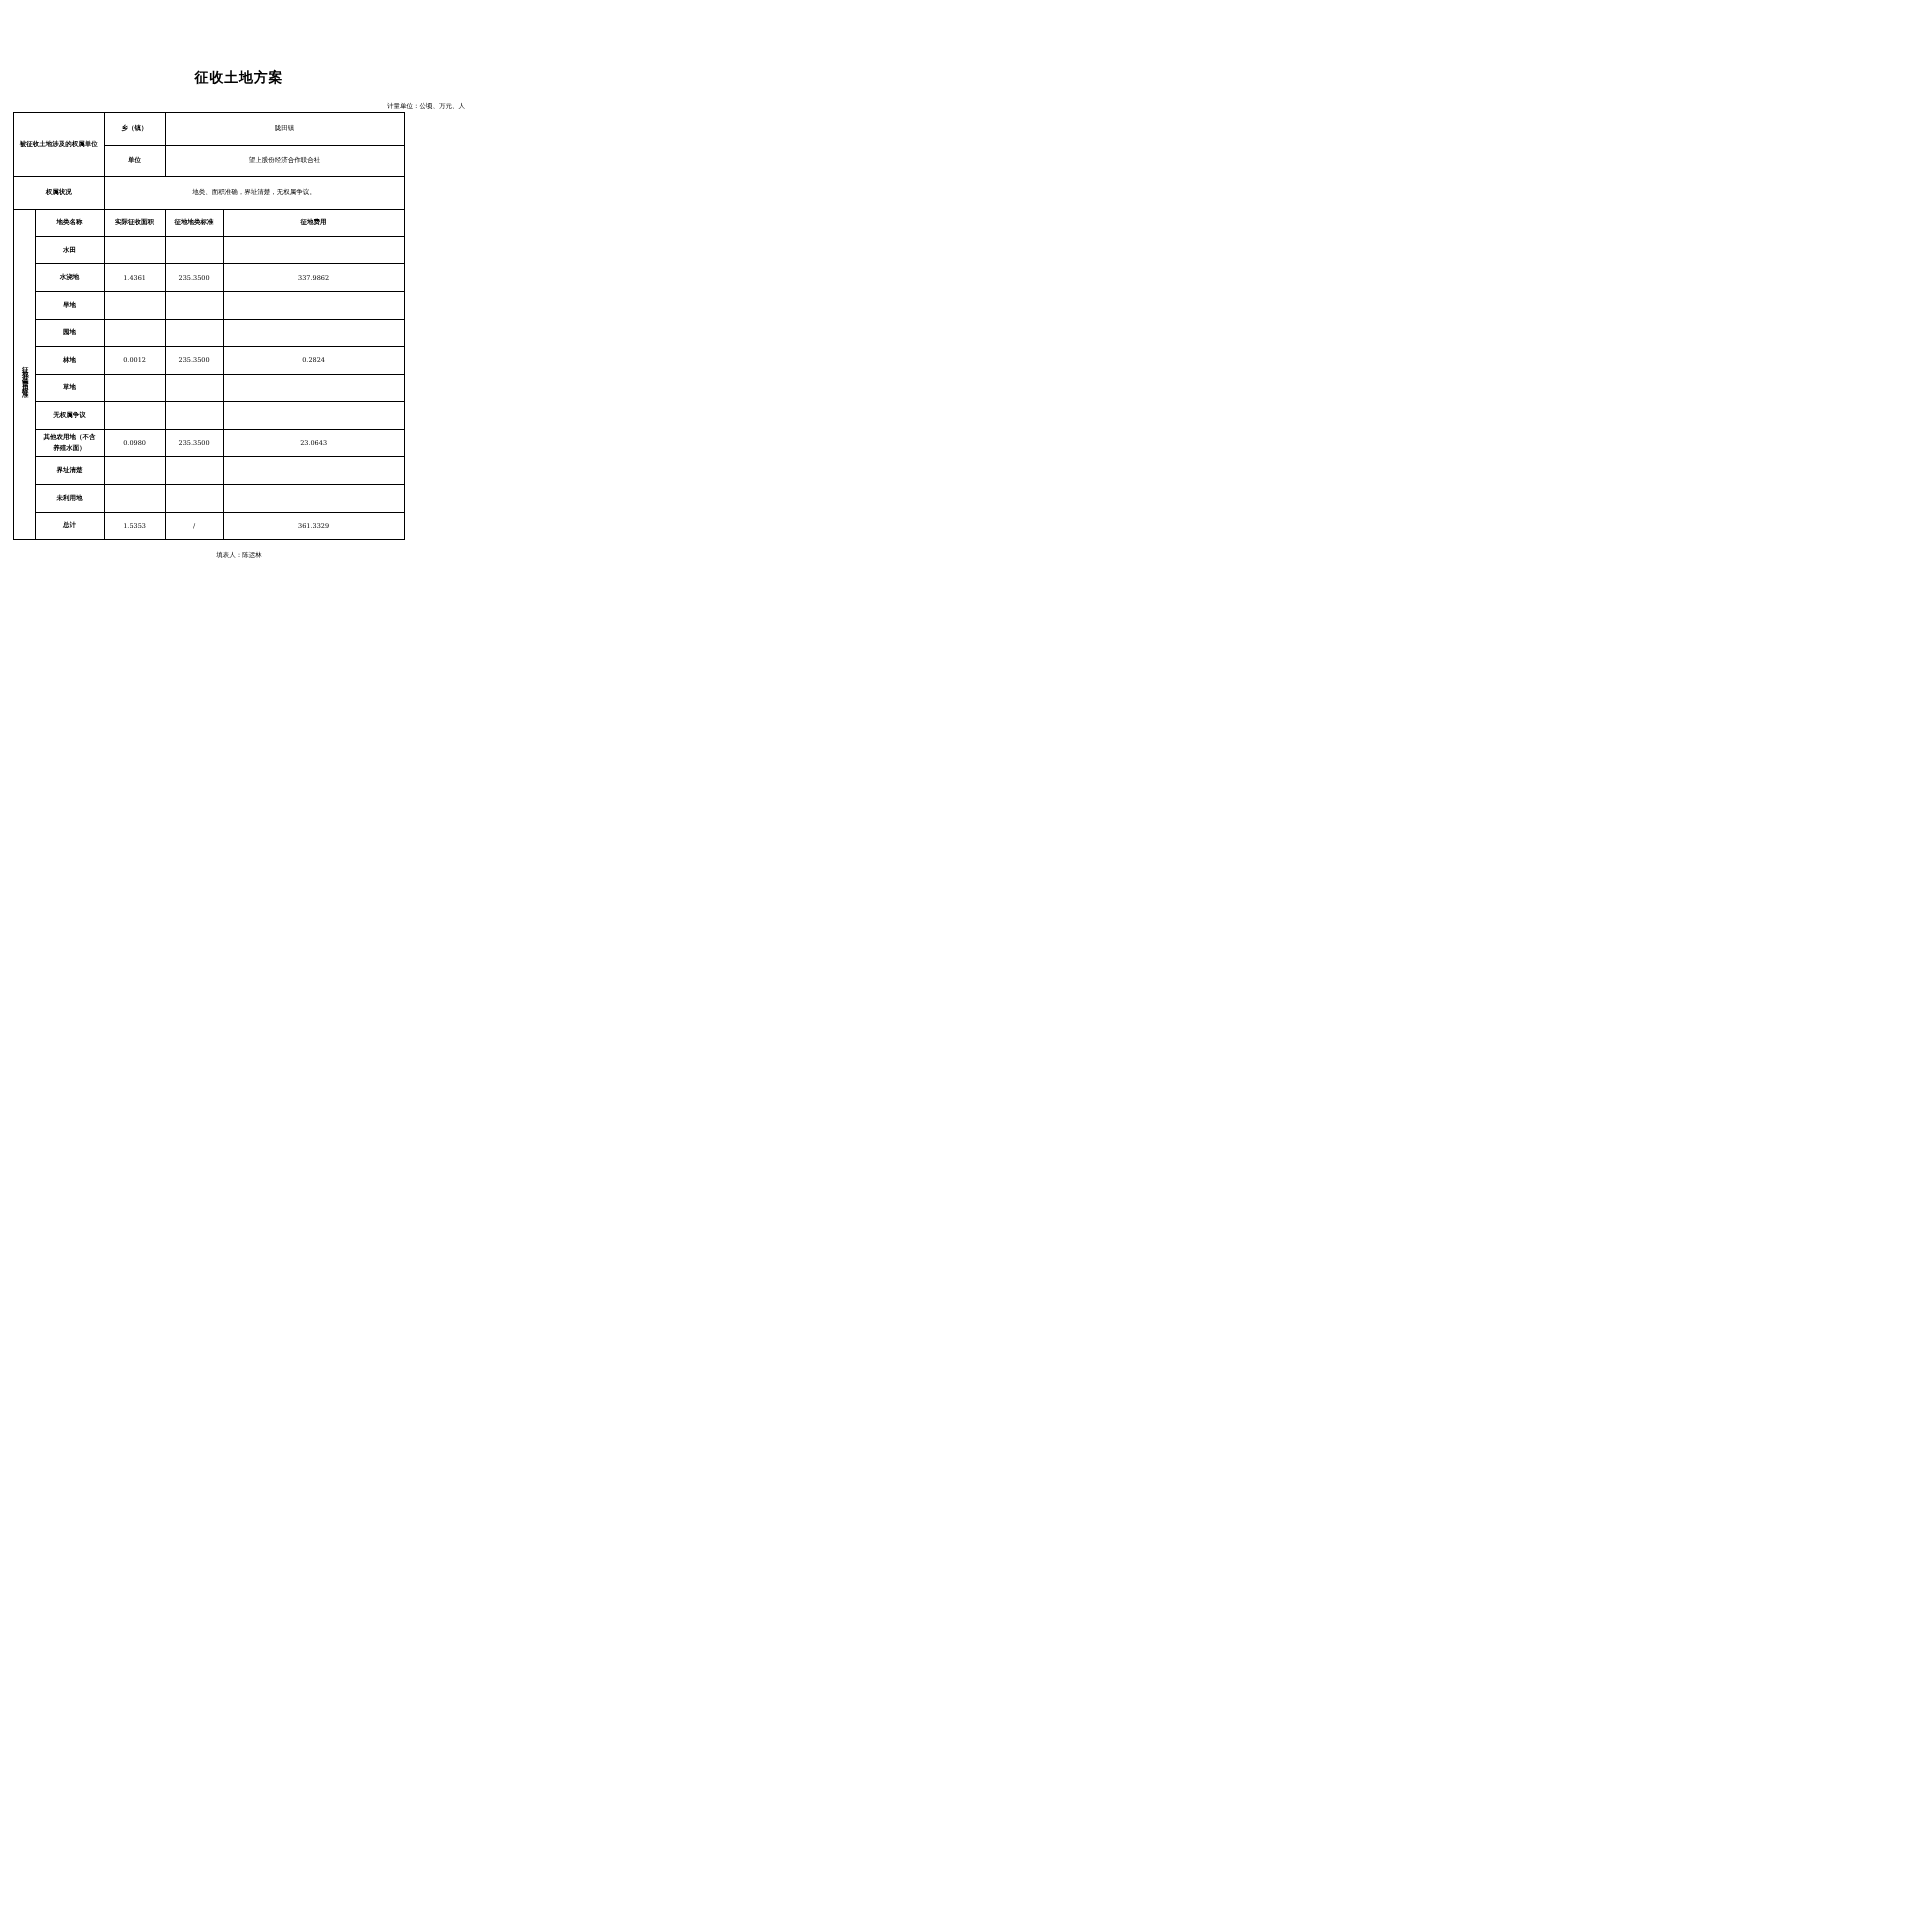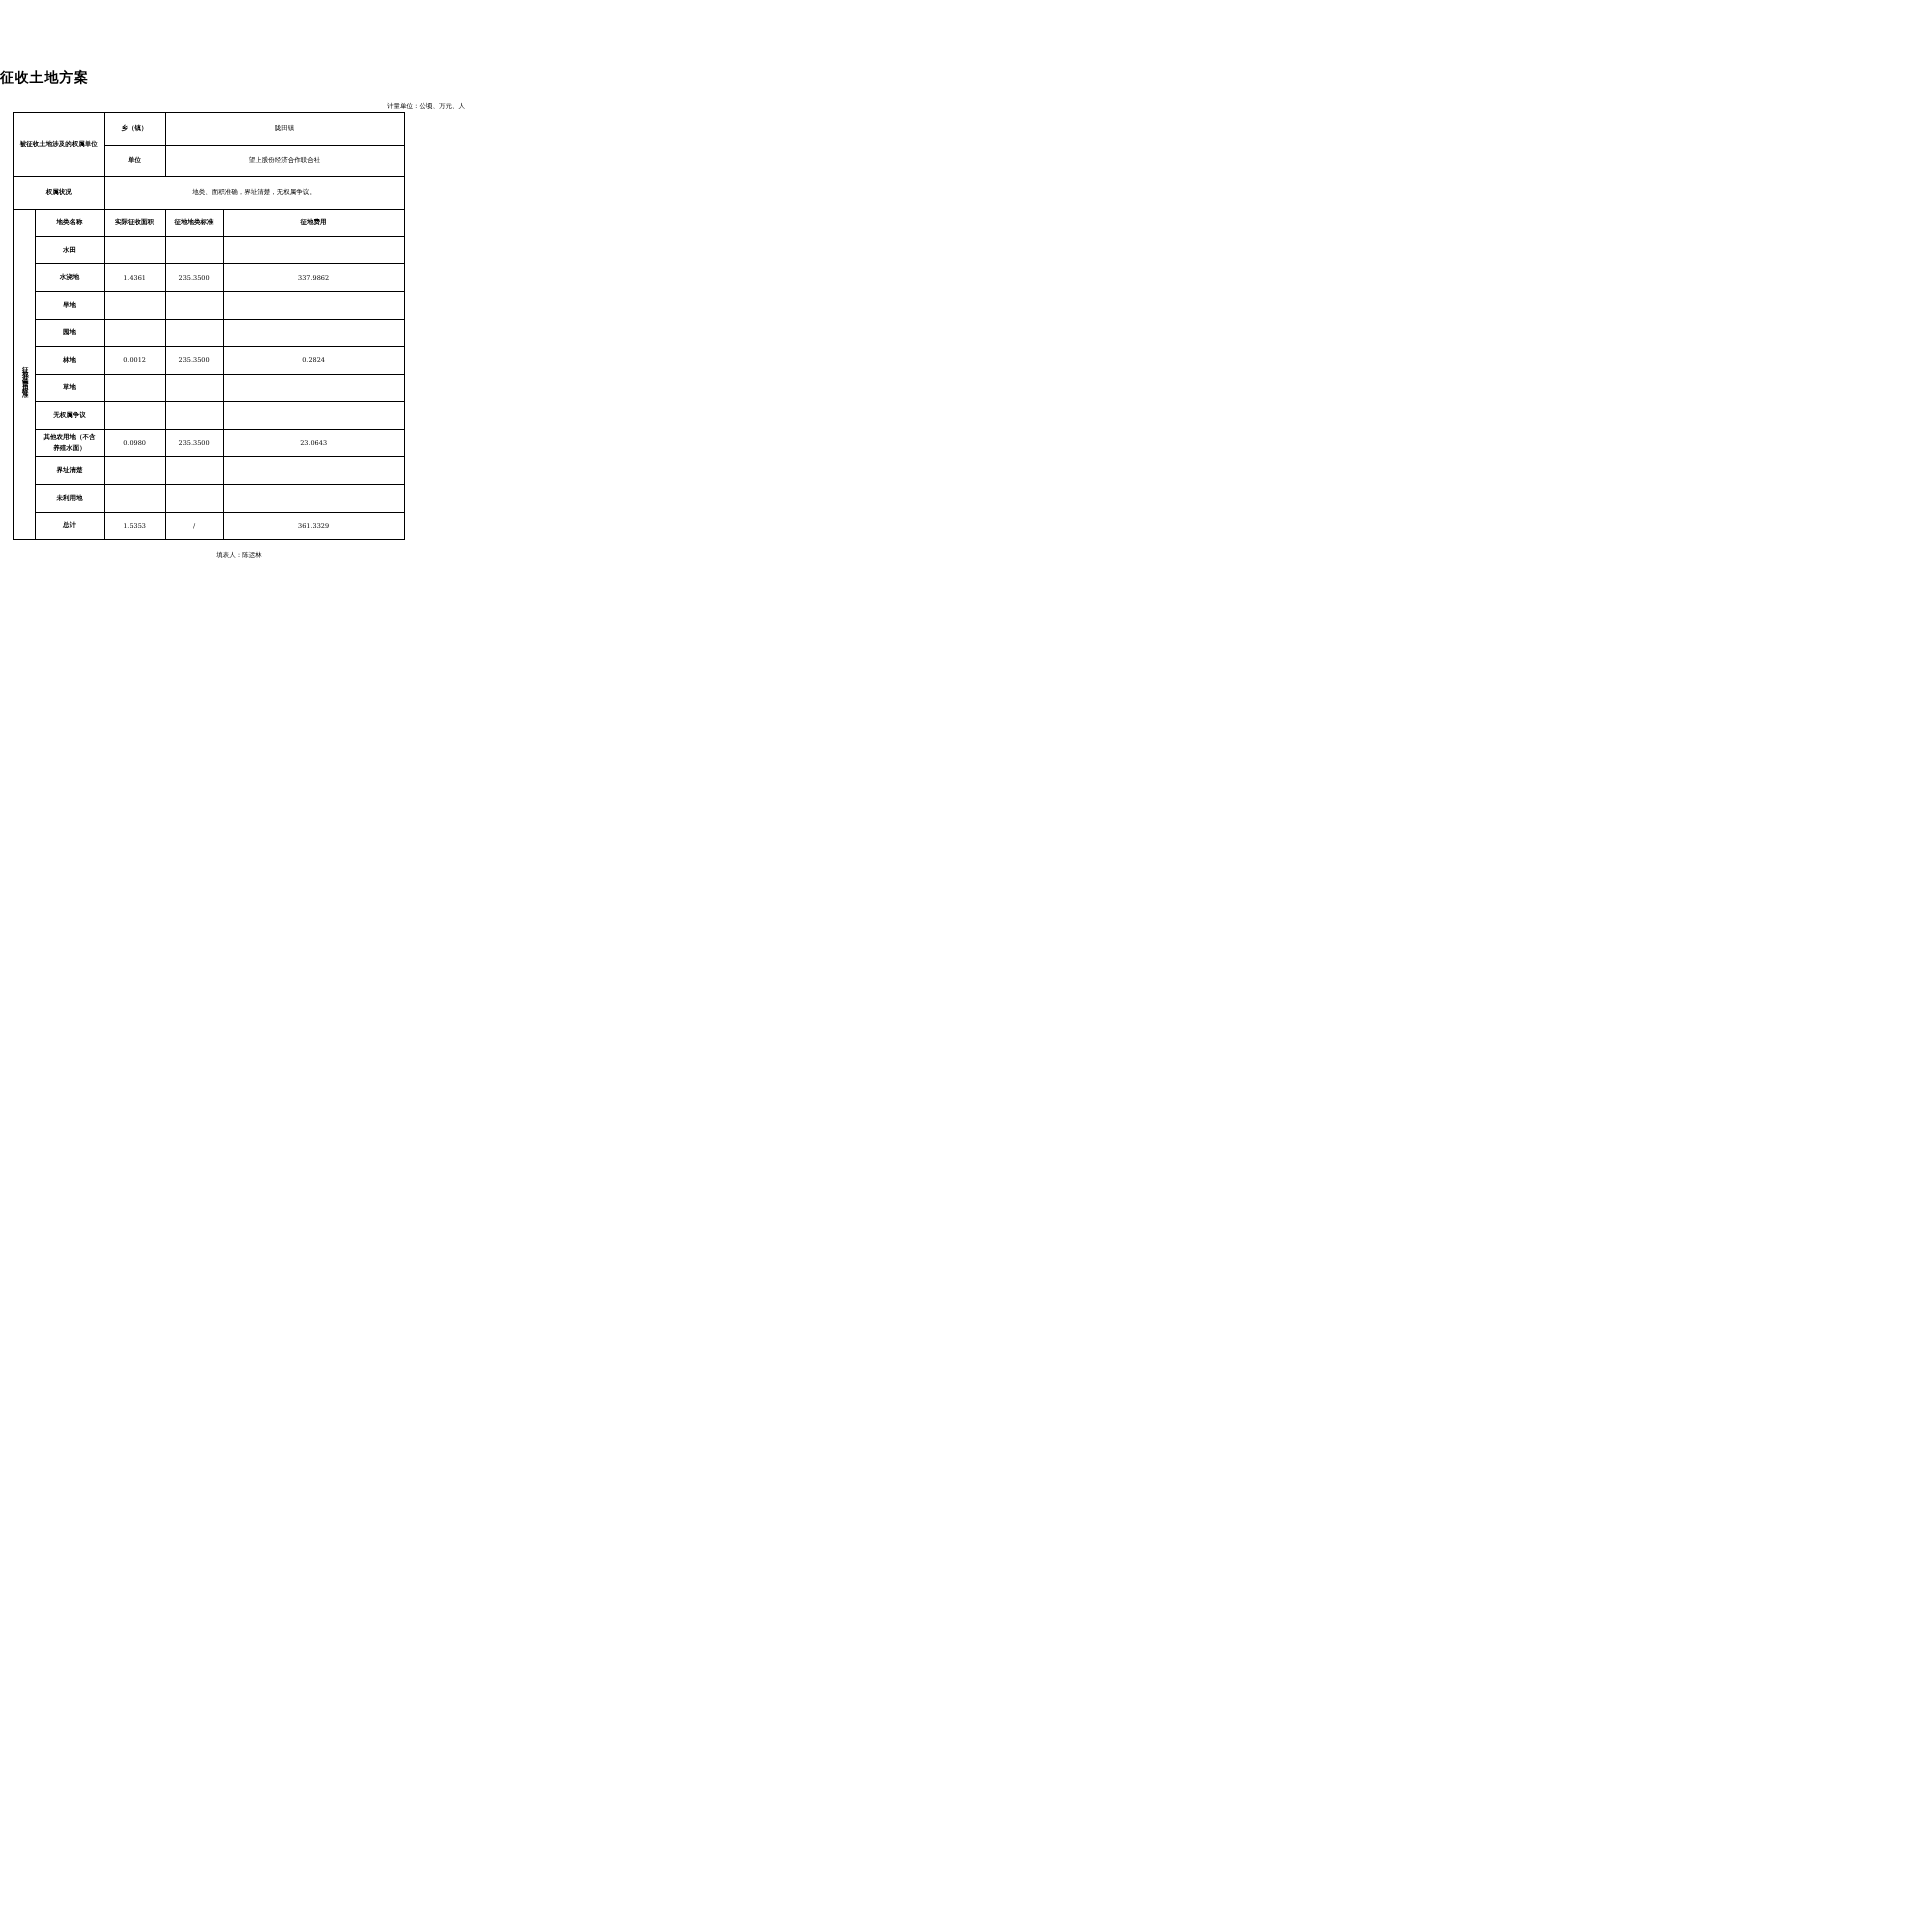--- a/index.html
+++ b/index.html
@@ -12,21 +12,21 @@
   .page {
     position: relative;
     width: 478px;
     height: 676px;
     background: #ffffff;
     overflow: hidden;
   }
   .title {
     margin: 0;
     padding-top: 69px;
-    text-align: left;
+    text-align: center;
     font-size: 14px;
     line-height: 1.2;
     font-weight: bold;
     letter-spacing: 0.8px;
   }
   .content {
     width: 452px;
     margin: 16px auto;
   }
   .unit-note {

